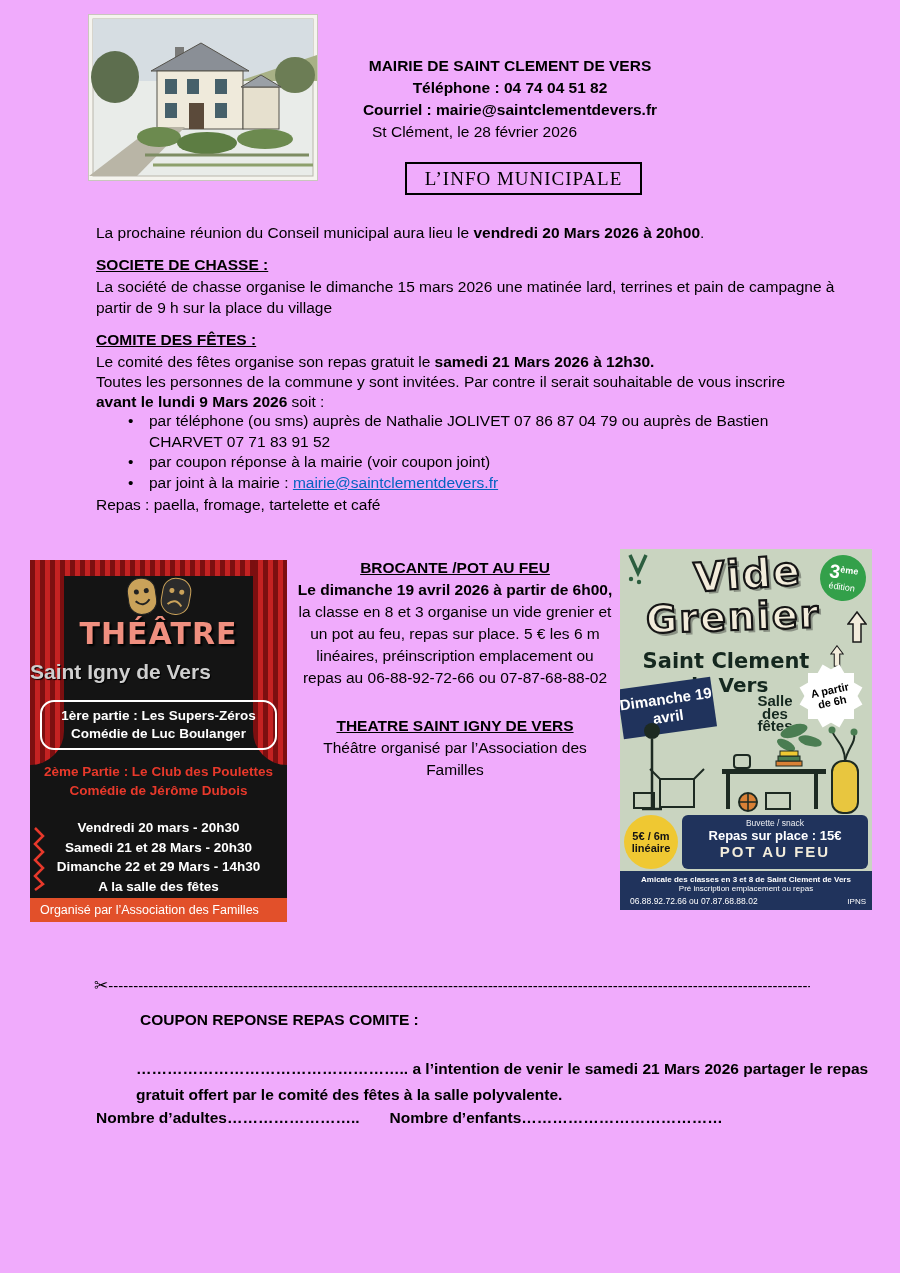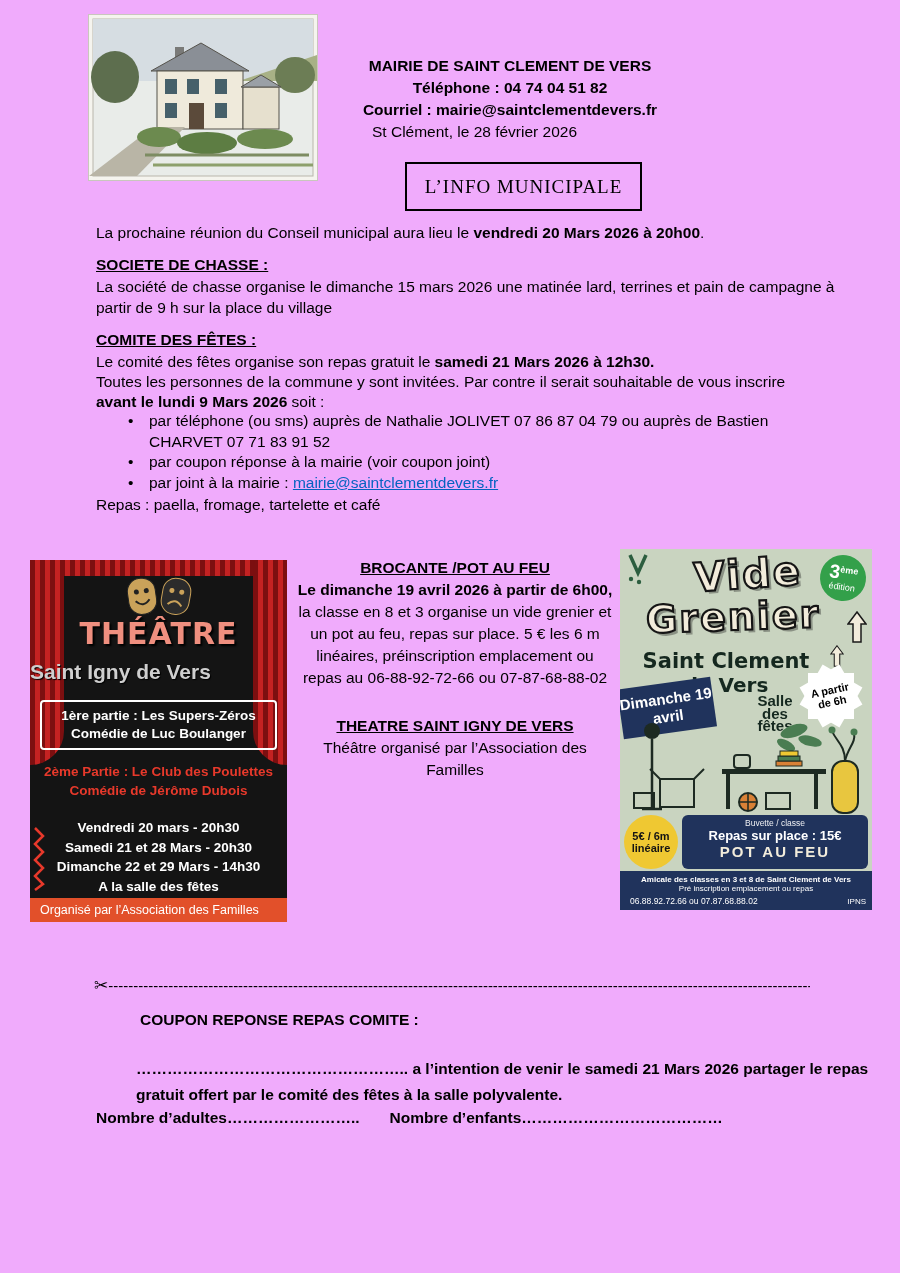--- a/index.html
+++ b/index.html
@@ -15,21 +15,21 @@
   .nowrap { white-space:nowrap; }
 
   
   .photo {
     left:88px; top:14px; width:230px; height:167px;
     border:1px solid #c9c6bd; background:#f7f6f2;
   }
   .header-block { left:340px; top:55px; width:340px; text-align:center; font-size:15.5px; line-height:22px; }
   .header-block .dateline { text-align:left; padding-left:32px; font-weight:normal; }
   .banner-box {
-    left:405px; top:162px; width:237px; height:49px;
+    left:405px; top:162px; width:237px; height:33px;
     border:2px solid #000; display:flex; align-items:center; justify-content:center;
     font-family:"Liberation Serif", serif; font-size:19px; letter-spacing:1px;
   }
 
   
   .intro   { left:96px; top:222px; }
   .chasse-title { left:96px; top:254px; }
   .chasse-body  { left:96px; top:276px; width:742px; }
   .comite-title { left:96px; top:329px; }
   .comite-l1 { left:96px; top:351px; }
@@ -49,21 +49,21 @@
     background:repeating-linear-gradient(90deg,#7c0f10 0 5px,#c42222 5px 10px); }
   .curtain-left  { left:0;  border-bottom-right-radius:34px; }
   .curtain-right { right:0; border-bottom-left-radius:34px; }
   .masks { position:absolute; left:50%; transform:translateX(-50%); top:12px; width:70px; height:48px; }
   .tp-title { position:absolute; top:56px; left:0; right:0; text-align:center;
     font-size:30px; font-weight:800; letter-spacing:1px; color:#ef8f7f;
     text-shadow:2px 2px 2px #000; font-family:"DejaVu Sans", sans-serif; }
   .tp-sub { position:absolute; top:100px; left:0; right:0; text-align:left;
     font-size:21px; font-weight:bold; color:#cfcfcf; text-shadow:1px 1px 1px #000; }
   .tp-part1 { position:absolute; top:140px; left:10px; right:10px;
-    border:2px solid #fff; border-radius:4px; padding:5px 6px; text-align:center;
+    border:2px solid #fff; border-radius:14px; padding:5px 6px; text-align:center;
     color:#fff; font-weight:bold; font-size:13.5px; line-height:18px; }
   .tp-part2 { position:absolute; top:202px; left:4px; right:4px; text-align:center;
     color:#e8392b; font-weight:bold; font-size:13.5px; line-height:19px; }
   .tp-dates { position:absolute; top:258px; left:4px; right:4px; text-align:center;
     color:#fff; font-weight:bold; font-size:13.5px; line-height:19.5px; }
   .tp-squiggle { position:absolute; left:2px; top:266px; width:14px; height:66px; }
   .tp-footer { position:absolute; bottom:0; left:0; right:0; height:24px; background:#e2502a;
     color:#fff; font-size:12.5px; line-height:24px; padding-left:10px; }
 
   
@@ -309,21 +309,21 @@
         <path d="M219 44 C219 28 210 24 206 14" fill="none" stroke="#1d2a22" stroke-width="2"></path>
         <path d="M219 44 C222 30 230 26 228 16" fill="none" stroke="#1d2a22" stroke-width="2"></path>
         <circle cx="206" cy="13" r="3.5" fill="#4a7d52"></circle>
         <circle cx="228" cy="15" r="3.5" fill="#4a7d52"></circle>
       </svg>
     </div>
     <div class="vg-price">
       <span>5€ / 6m linéaire</span>
     </div>
     <div class="vg-panel">
-      <div class="pv-buvette">Buvette / classe</div>
+      <div class="pv-buvette">Buvette / snack</div>
       <div class="pv-repas">Repas sur place : 15€</div>
       <div class="pv-pot">POT AU FEU</div>
     </div>
     <div class="vg-strip">
       <div class="s1">Amicale des classes en 3 et 8 de Saint Clement de Vers</div>
       <div class="s2">Pré inscription emplacement ou repas</div>
       <div class="s3">06.88.92.72.66   ou   07.87.68.88.02</div>
       <div class="ipns">IPNS</div>
     </div>
   </div>

